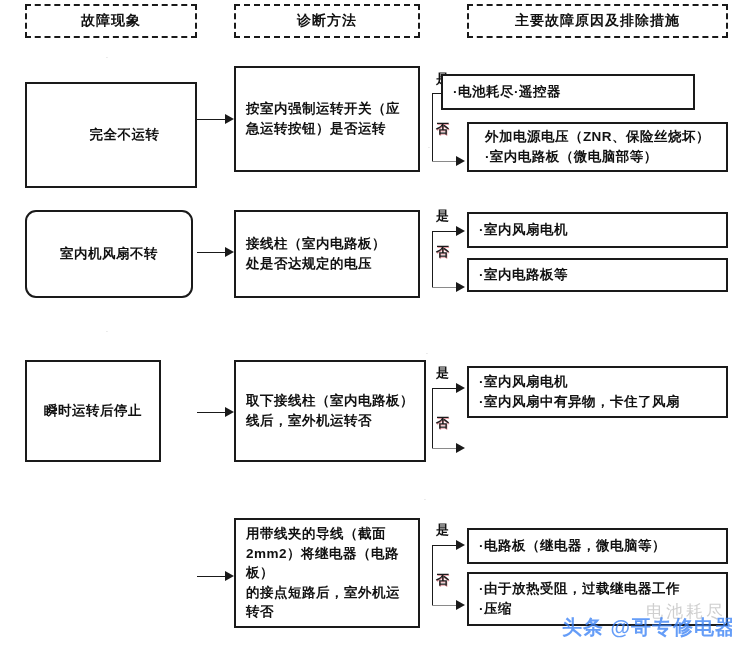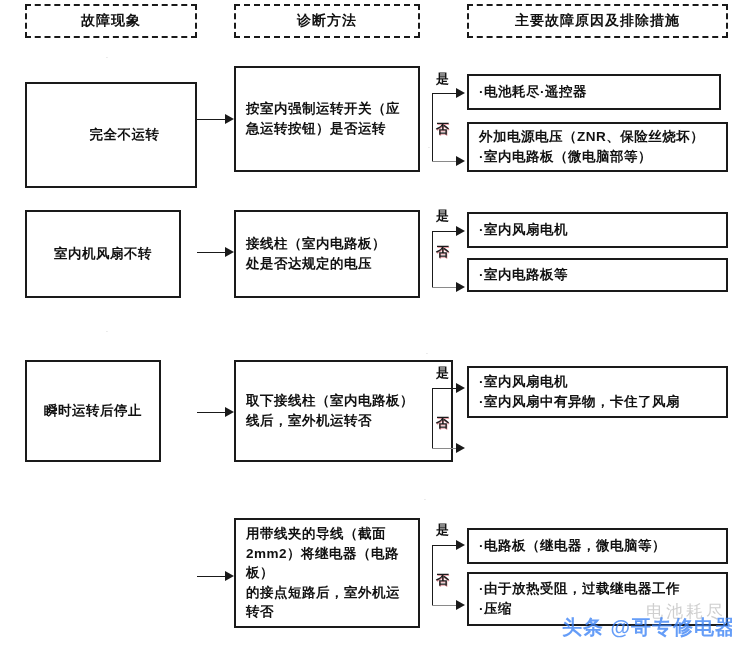--- a/index.html
+++ b/index.html
@@ -155,29 +155,29 @@
   <div class="vline" style="left:420px; top:93px; height:69px;"></div>
   <div class="hline" style="left:420px; top:93px; width:28px;"></div>
   <div class="arrow" style="left:444px; top:88px;"></div>
   <div class="hline faint" style="left:420px; top:161px; width:28px;"></div>
   <div class="arrow" style="left:444px; top:156px;"></div>
 
   <span class="blabel" style="left:424px; top:70px;">是</span>
   <span class="blabel no" style="left:424px; top:120px;">否</span>
   <span class="speck" style="left:416px; top:146px;">˙</span>
 
-  <div class="box cause" style="left:455px; top:74px; width:254px; height:36px;">
+  <div class="box cause" style="left:429px; top:74px; width:254px; height:36px;">
     <span class="box-text">·电池耗尽·遥控器</span>
   </div>
-  <div class="box cause" style="left:455px; top:122px; width:261px; height:50px;">
+  <div class="box cause" style="left:455px; top:122px; width:261px; height:50px;justify-content:center;">
     <span class="box-text">外加电源电压（ZNR、保险丝烧坏）
 ·室内电路板（微电脑部等）</span>
   </div>
 
-  <div class="box sym" style="left:13px; top:210px; width:156px; height:88px;">
+  <div class="box sym" style="left:13px; top:210px; width:168px; height:88px;border-radius:11px;">
     <span class="box-text">室内机风扇不转</span>
   </div>
 
   <div class="hline" style="left:185px; top:252px; width:32px;"></div>
   <div class="arrow" style="left:213px; top:247px;"></div>
 
   <div class="box diag" style="left:222px; top:210px; width:186px; height:88px;">
     <span class="box-text">接线柱（室内电路板）
 处是否达规定的电压</span>
   </div>
@@ -198,21 +198,21 @@
     <span class="box-text">·室内电路板等</span>
   </div>
 
   <div class="box sym" style="left:13px; top:360px; width:136px; height:102px;">
     <span class="box-text">瞬时运转后停止</span>
   </div>
 
   <div class="hline" style="left:185px; top:412px; width:32px;"></div>
   <div class="arrow" style="left:213px; top:407px;"></div>
 
-  <div class="box diag" style="left:222px; top:360px; width:219px; height:102px;">
+  <div class="box diag" style="left:222px; top:360px; width:192px; height:102px;">
     <span class="box-text">取下接线柱（室内电路板）
 线后，室外机运转否</span>
   </div>
 
   <div class="vline" style="left:420px; top:388px; height:61px;"></div>
   <div class="hline" style="left:420px; top:388px; width:28px;"></div>
   <div class="arrow" style="left:444px; top:383px;"></div>
   <div class="hline faint" style="left:420px; top:448px; width:28px;"></div>
   <div class="arrow" style="left:444px; top:443px;"></div>
 

